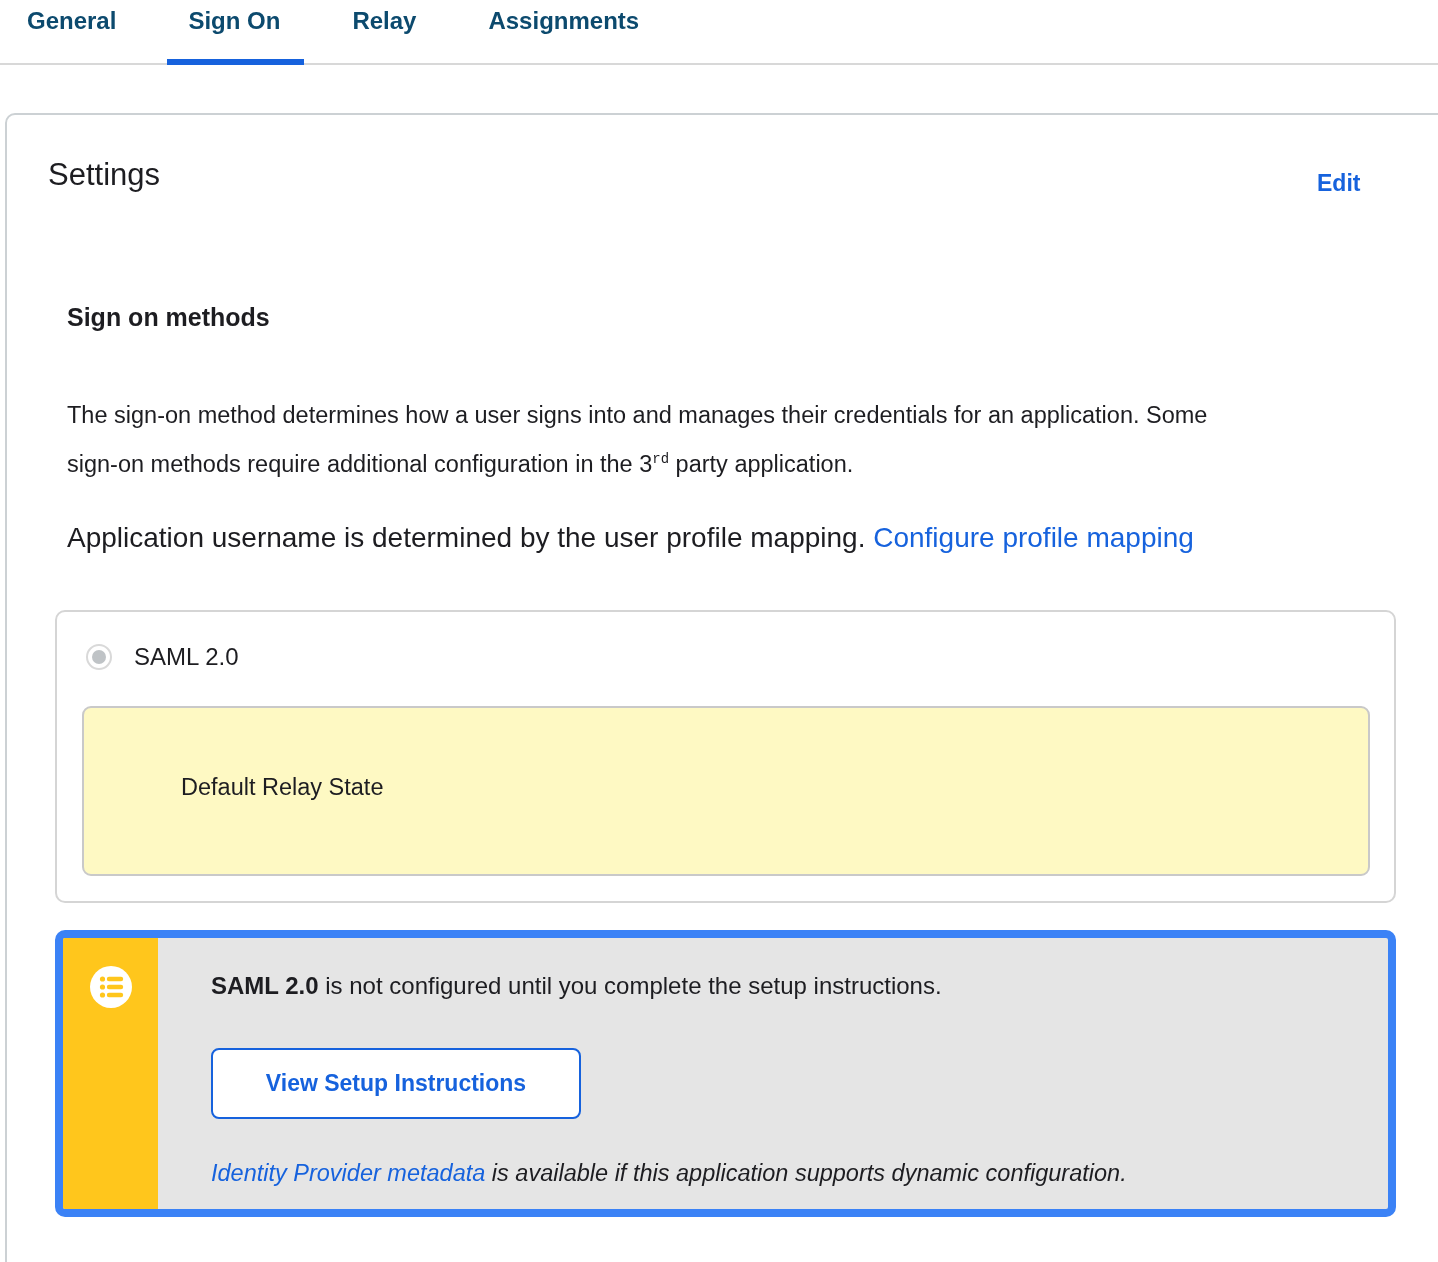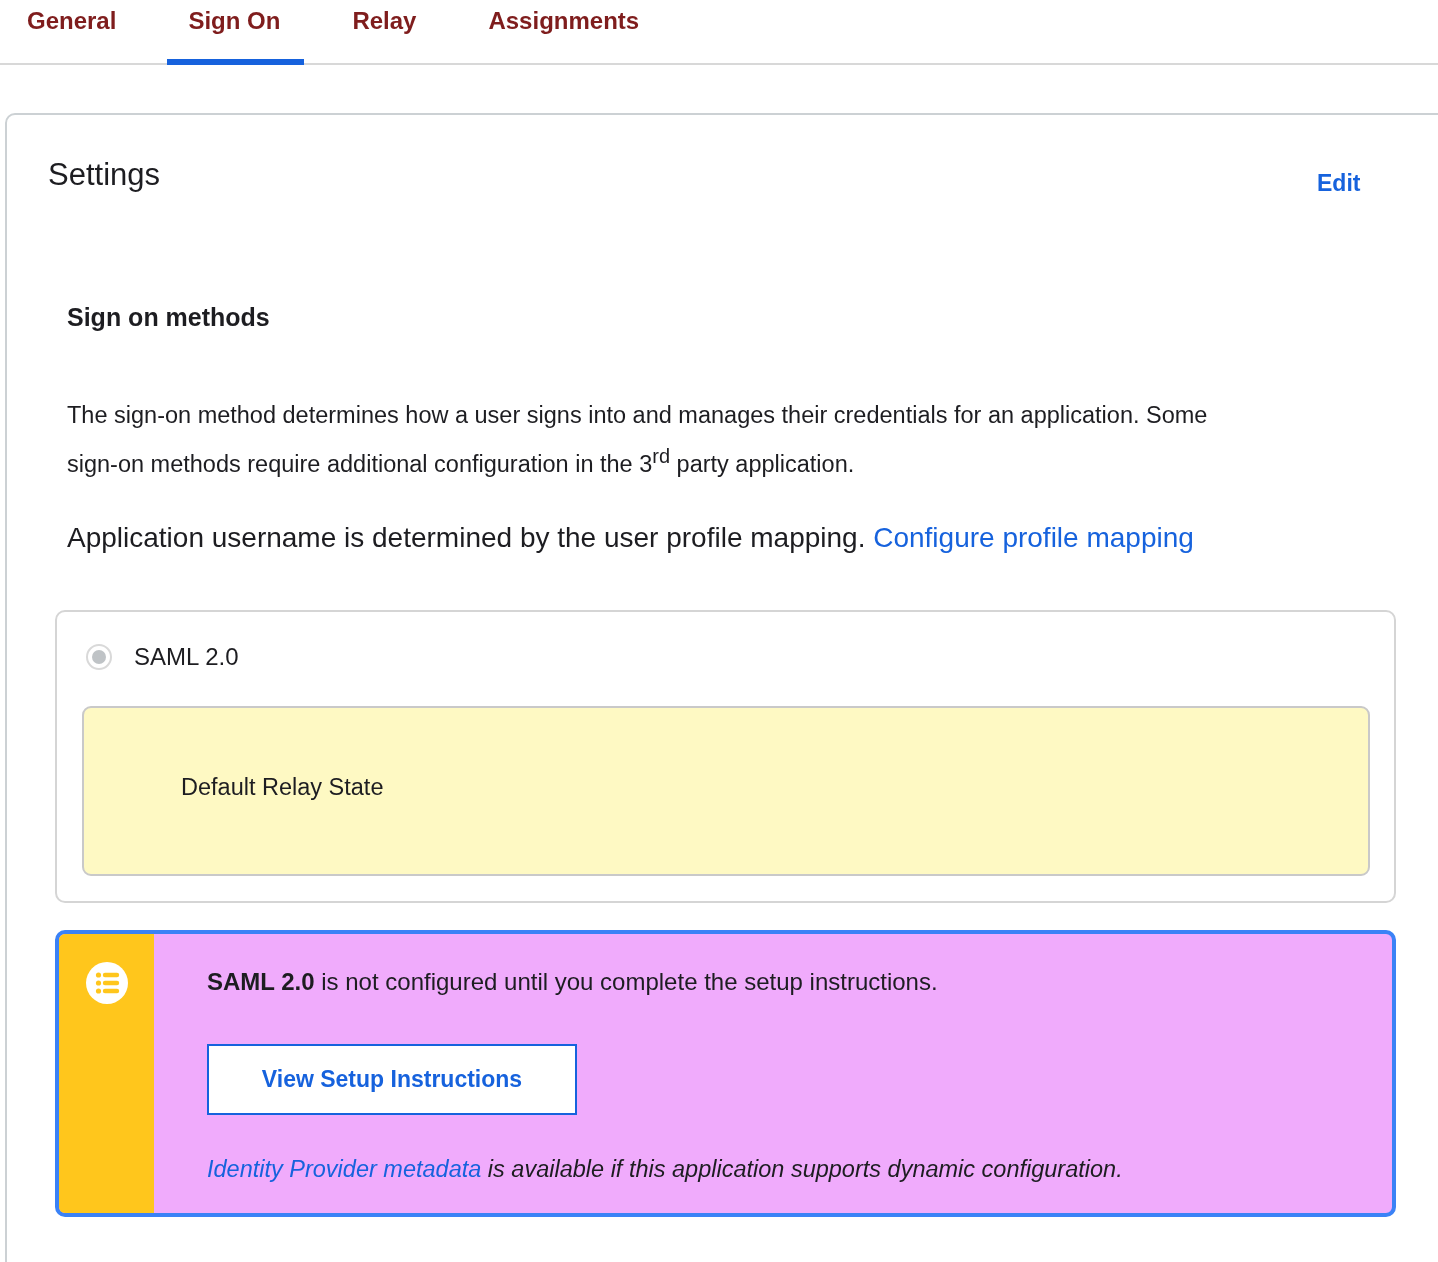--- a/index.html
+++ b/index.html
@@ -11,21 +11,21 @@
   }
 
   
   .tabbar {
     position:absolute; top:0; left:0; width:1438px; height:65px;
     border-bottom:2px solid #d8d8d8;
     display:flex; padding-left:27px; gap:72px;
   }
   .tab {
     position:relative; height:63px; padding-top:7px;
-    font-size:24px; font-weight:bold; color:#7f1d1d; cursor:pointer;
+    font-size:24px; font-weight:bold; color:#0c4a6e; cursor:pointer;
     white-space:nowrap;
   }
   .tab.active::after {
     content:""; position:absolute; left:-21px; right:-24px; bottom:-2px;
     height:6px; background:#1662dd;
   }
 
   
   .card {
     position:absolute; left:5px; top:113px; width:1450px; height:1200px;
@@ -41,21 +41,21 @@
     text-decoration:none;
   }
   .section-heading {
     position:absolute; left:60px; top:188px;
     font-size:25px; font-weight:bold; color:#1d1d21;
   }
   .desc {
     position:absolute; left:60px; top:276px; width:1185px;
     font-size:23.5px; line-height:49px; color:#1d1d21;
   }
-  .desc sup { font-size:20px; vertical-align:super; line-height:0; }
+  .desc sup { font-size:14px; vertical-align:super; line-height:0;font-family:Liberation Mono, monospace; }
   .desc2 {
     position:absolute; left:60px; top:398px; width:1300px;
     font-size:28px; line-height:49px; color:#1d1d21;
   }
   .link { color:#1662dd; text-decoration:none; cursor:pointer; }
 
   
   .saml-box {
     position:absolute; left:48px; top:495px; width:1341px; height:293px;
     border:2px solid #d5d5d5; border-radius:10px; background:#fff;
@@ -79,39 +79,39 @@
     border:2px solid #c9c9c9; border-radius:9px; background:#fef9c3;
   }
   .relay-label {
     position:absolute; left:97px; top:66px;
     font-size:23.5px; color:#1d1d21;
   }
 
   
   .banner {
     position:absolute; left:48px; top:815px; width:1341px; height:287px;
-    border:4px solid #3b82f6; border-radius:10px; background:#f0abfc;
+    border:8px solid #3b82f6; border-radius:10px; background:#e5e5e5;
     overflow:hidden;
   }
   .banner-accent {
     position:absolute; left:0; top:0; bottom:0; width:95px;
     background:#ffc61c;
   }
   .banner-icon {
     position:absolute; left:26px; top:27px; width:44px; height:44px;
     display:block;
   }
   .banner-message {
     position:absolute; left:148px; top:34px;
     font-size:24px; color:#1d1d21;
   }
   .banner-message strong { font-weight:bold; }
   .setup-btn {
     position:absolute; left:148px; top:110px; width:370px; height:71px;
-    background:#ffffff; border:2px solid #1662dd; border-radius:0;
+    background:#ffffff; border:2px solid #1662dd; border-radius:8px;
     color:#1662dd; font-size:23px; font-weight:bold;
     font-family:"Liberation Sans", sans-serif; cursor:pointer;
   }
   .banner-meta {
     position:absolute; left:148px; top:222px;
     font-size:23.5px; color:#1d1d21;font-style:italic;
   }
 </style>
 </head>
 <body>

